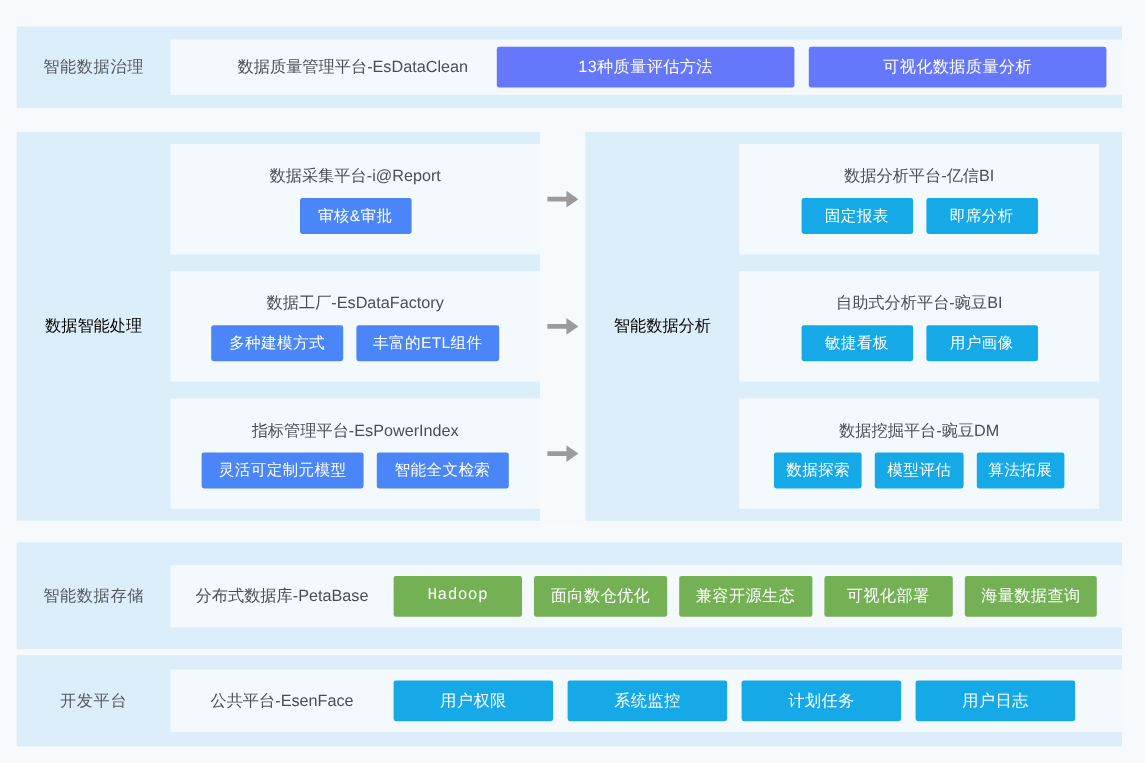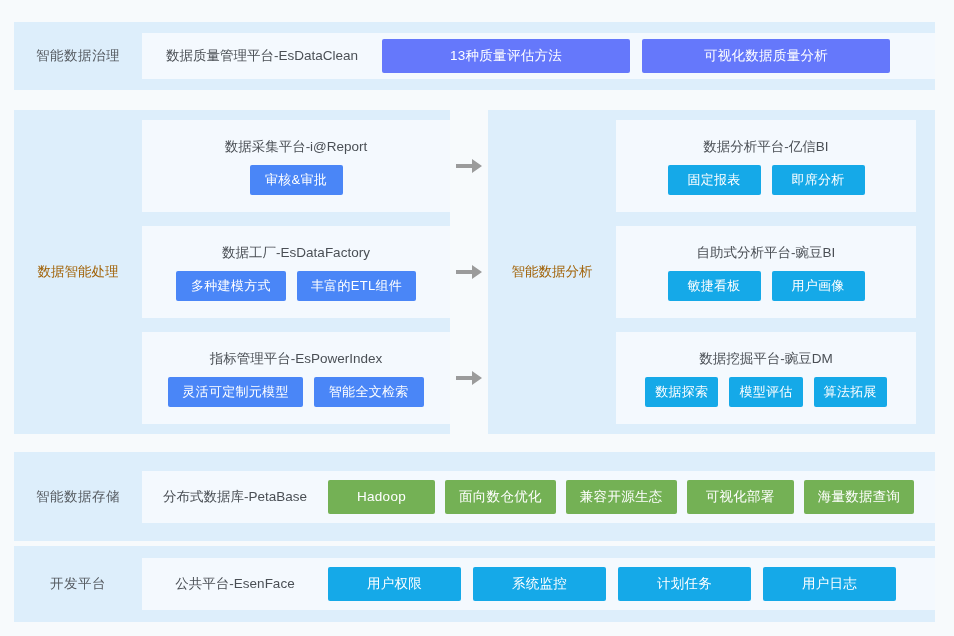--- a/index.html
+++ b/index.html
@@ -66,35 +66,35 @@
     white-space: nowrap;
     letter-spacing: .3px;
   }
   .chip.purple { background: #6578fb; }
   .chip.blue   { background: #4a86f7; }
   .chip.cyan   { background: #15a9e8; }
   .chip.green  { background: #74b155; }
 
   
   #sec-governance { top: 22px; height: 68px; }
-  #sec-governance .white-card { height: 46px; align-self: center; }
+  #sec-governance .white-card { height: 46px; align-self: center; padding-left: 32px; }
   #sec-governance .plat-name { width: 240px; flex: 0 0 240px; }
   #sec-governance .chip { width: 248px; height: 34px; }
   #sec-governance .chip:first-of-type { margin-left: 0px; }
   #sec-governance .gap { width: 12px; flex: 0 0 12px; }
 
   
   #sec-processing {
     top: 110px;
     height: 324px;
   }
   #sec-processing .proc-label {
     width: 128px; flex: 0 0 128px;
     display: flex; align-items: center; justify-content: center;
-    font-size: 13.5px; color: #a16207;
+    font-size: 13.5px; color: #000000;
   }
   .group-col {
     display: flex;
     flex-direction: column;
     justify-content: center;
     gap: 14px;
     padding: 10px 0;
   }
   #proc-left  { width: 308px; flex: 0 0 308px; }
   #proc-right { width: 300px; flex: 0 0 300px; }
@@ -142,21 +142,21 @@
     gap: 11px;
   }
   .mini-chips .chip { height: 30px; padding: 0 14px; min-width: 93px; font-size: 13px; }
   .mini-chips .chip.wide { min-width: 110px; }
   .mini-chips .chip.narrow { min-width: 72px; padding: 0 10px; }
 
   
   #sec-storage { top: 452px; height: 89px; }
   #sec-storage .white-card { height: 52px; align-self: center; }
   #sec-storage .plat-name { width: 186px; flex: 0 0 186px; }
-  #sec-storage .chip { height: 34px; min-width: 107px; padding: 0 14px; }
+  #sec-storage .chip { height: 34px; min-width: 107px; padding: 0 14px; font-family: Liberation Mono, monospace; }
   #sec-storage .chipwrap { display: flex; gap: 10px; }
 
   
   #sec-dev { top: 546px; height: 76px; }
   #sec-dev .white-card { height: 52px; align-self: center; }
   #sec-dev .plat-name { width: 186px; flex: 0 0 186px; }
   #sec-dev .chip { height: 34px; min-width: 133px; padding: 0 14px; }
   #sec-dev .chipwrap { display: flex; gap: 12px; }
 </style>
 </head>

